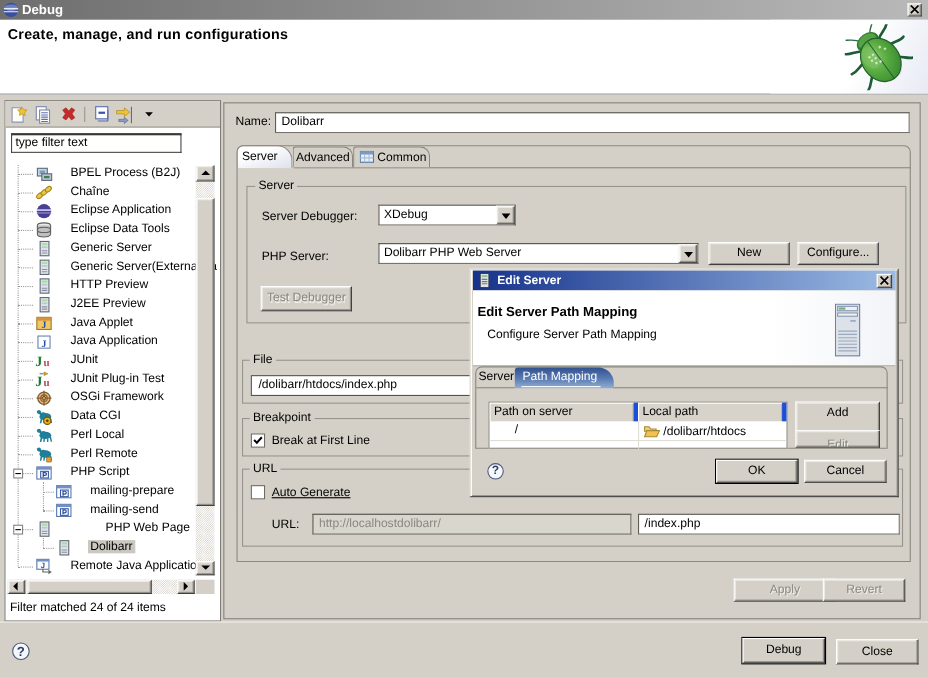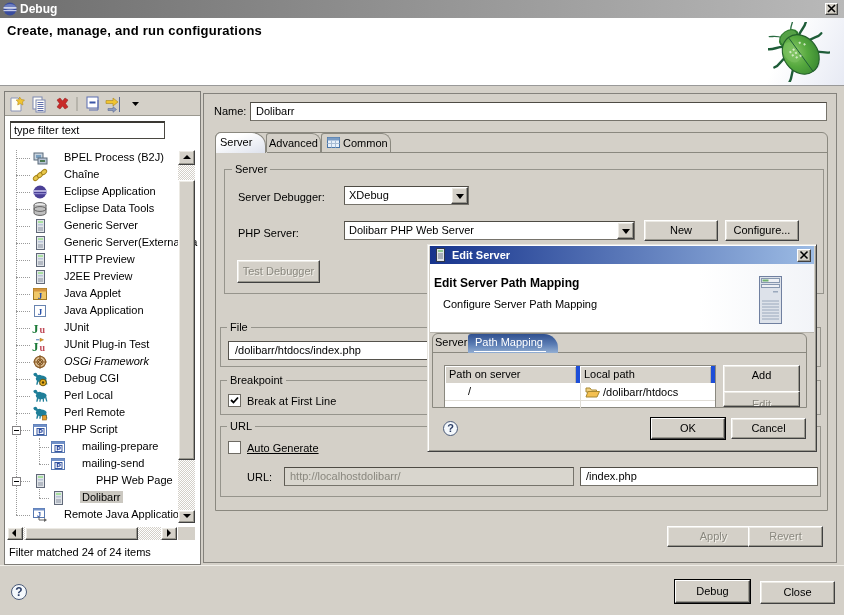--- a/index.html
+++ b/index.html
@@ -224,28 +224,28 @@
       <text x="0" y="12.5" font-size="13" font-weight="bold" fill="#1c7a38" font-family="Liberation Serif">J</text>
       <text x="7.5" y="13" font-size="10" font-weight="bold" fill="#c04a58" font-family="Liberation Serif">u</text>
     </svg>
     <div class="trow" style="left:52px;top:336px;">JUnit Plug-in Test</div>
     <svg class="ticon" style="left:32px;top:337px" viewBox="0 0 16 16" width="16" height="16">
       <text x="0" y="13.5" font-size="13" font-weight="bold" fill="#1c7a38" font-family="Liberation Serif">J</text>
       <text x="7.5" y="14" font-size="10" font-weight="bold" fill="#c04a58" font-family="Liberation Serif">u</text>
       <path d="M8 1.2 l3.5 1.6 l-3.5 1.6 z" fill="#e8a020" stroke="#a06810" stroke-width="0.5"></path>
       <rect x="4" y="2" width="3.4" height="1.4" fill="#7a9cc8"></rect>
     </svg>
-    <div class="trow" style="left:52px;top:353px;font-style:italic;">OSGi Framework</div>
+    <div class="trow" style="left:52px;top:353px;">OSGi Framework</div>
     <svg class="ticon" style="left:32px;top:354px" viewBox="0 0 16 16" width="16" height="16">
       <circle cx="8" cy="8" r="5.6" fill="#dcbe92" stroke="#8a5c28" stroke-width="1.2"></circle>
       <circle cx="8" cy="8" r="3" fill="none" stroke="#8a5c28" stroke-width="1"></circle>
       <path d="M8 1.2 v13.6 M1.2 8 h13.6" stroke="#8a5c28" stroke-width="1.2"></path>
       <circle cx="8" cy="8" r="1.6" fill="#c8a06a" stroke="#6a4418" stroke-width="0.8"></circle>
     </svg>
-    <div class="trow" style="left:52px;top:370px;">Debug CGI</div>
+    <div class="trow" style="left:52px;top:370px;">Data CGI</div>
     <svg class="ticon" style="left:32px;top:371px" viewBox="0 0 16 16" width="16" height="16">
       <g fill="#1f7f99">
         <ellipse cx="9.2" cy="7.8" rx="5.4" ry="3.4"></ellipse>
         <ellipse cx="7.4" cy="5.6" rx="2.2" ry="1.8"></ellipse>
         <circle cx="3.4" cy="3.6" r="1.8"></circle>
         <path d="M2.6 3.2 L1.2 2.6 L2.4 4.4 Z"></path>
         <path d="M3 4.6 L6 8 L7.6 6 L4.6 3 Z"></path>
         <path d="M5 9.5 l-0.8 4.3 l1.3 0 l1.1-3.6 z"></path>
         <path d="M7.6 10.4 l-0.3 3.4 l1.2 0 l0.5-3.2 z"></path>
         <path d="M10.6 10.6 l0.2 3.2 l1.2 0 l0-3.2 z"></path>

